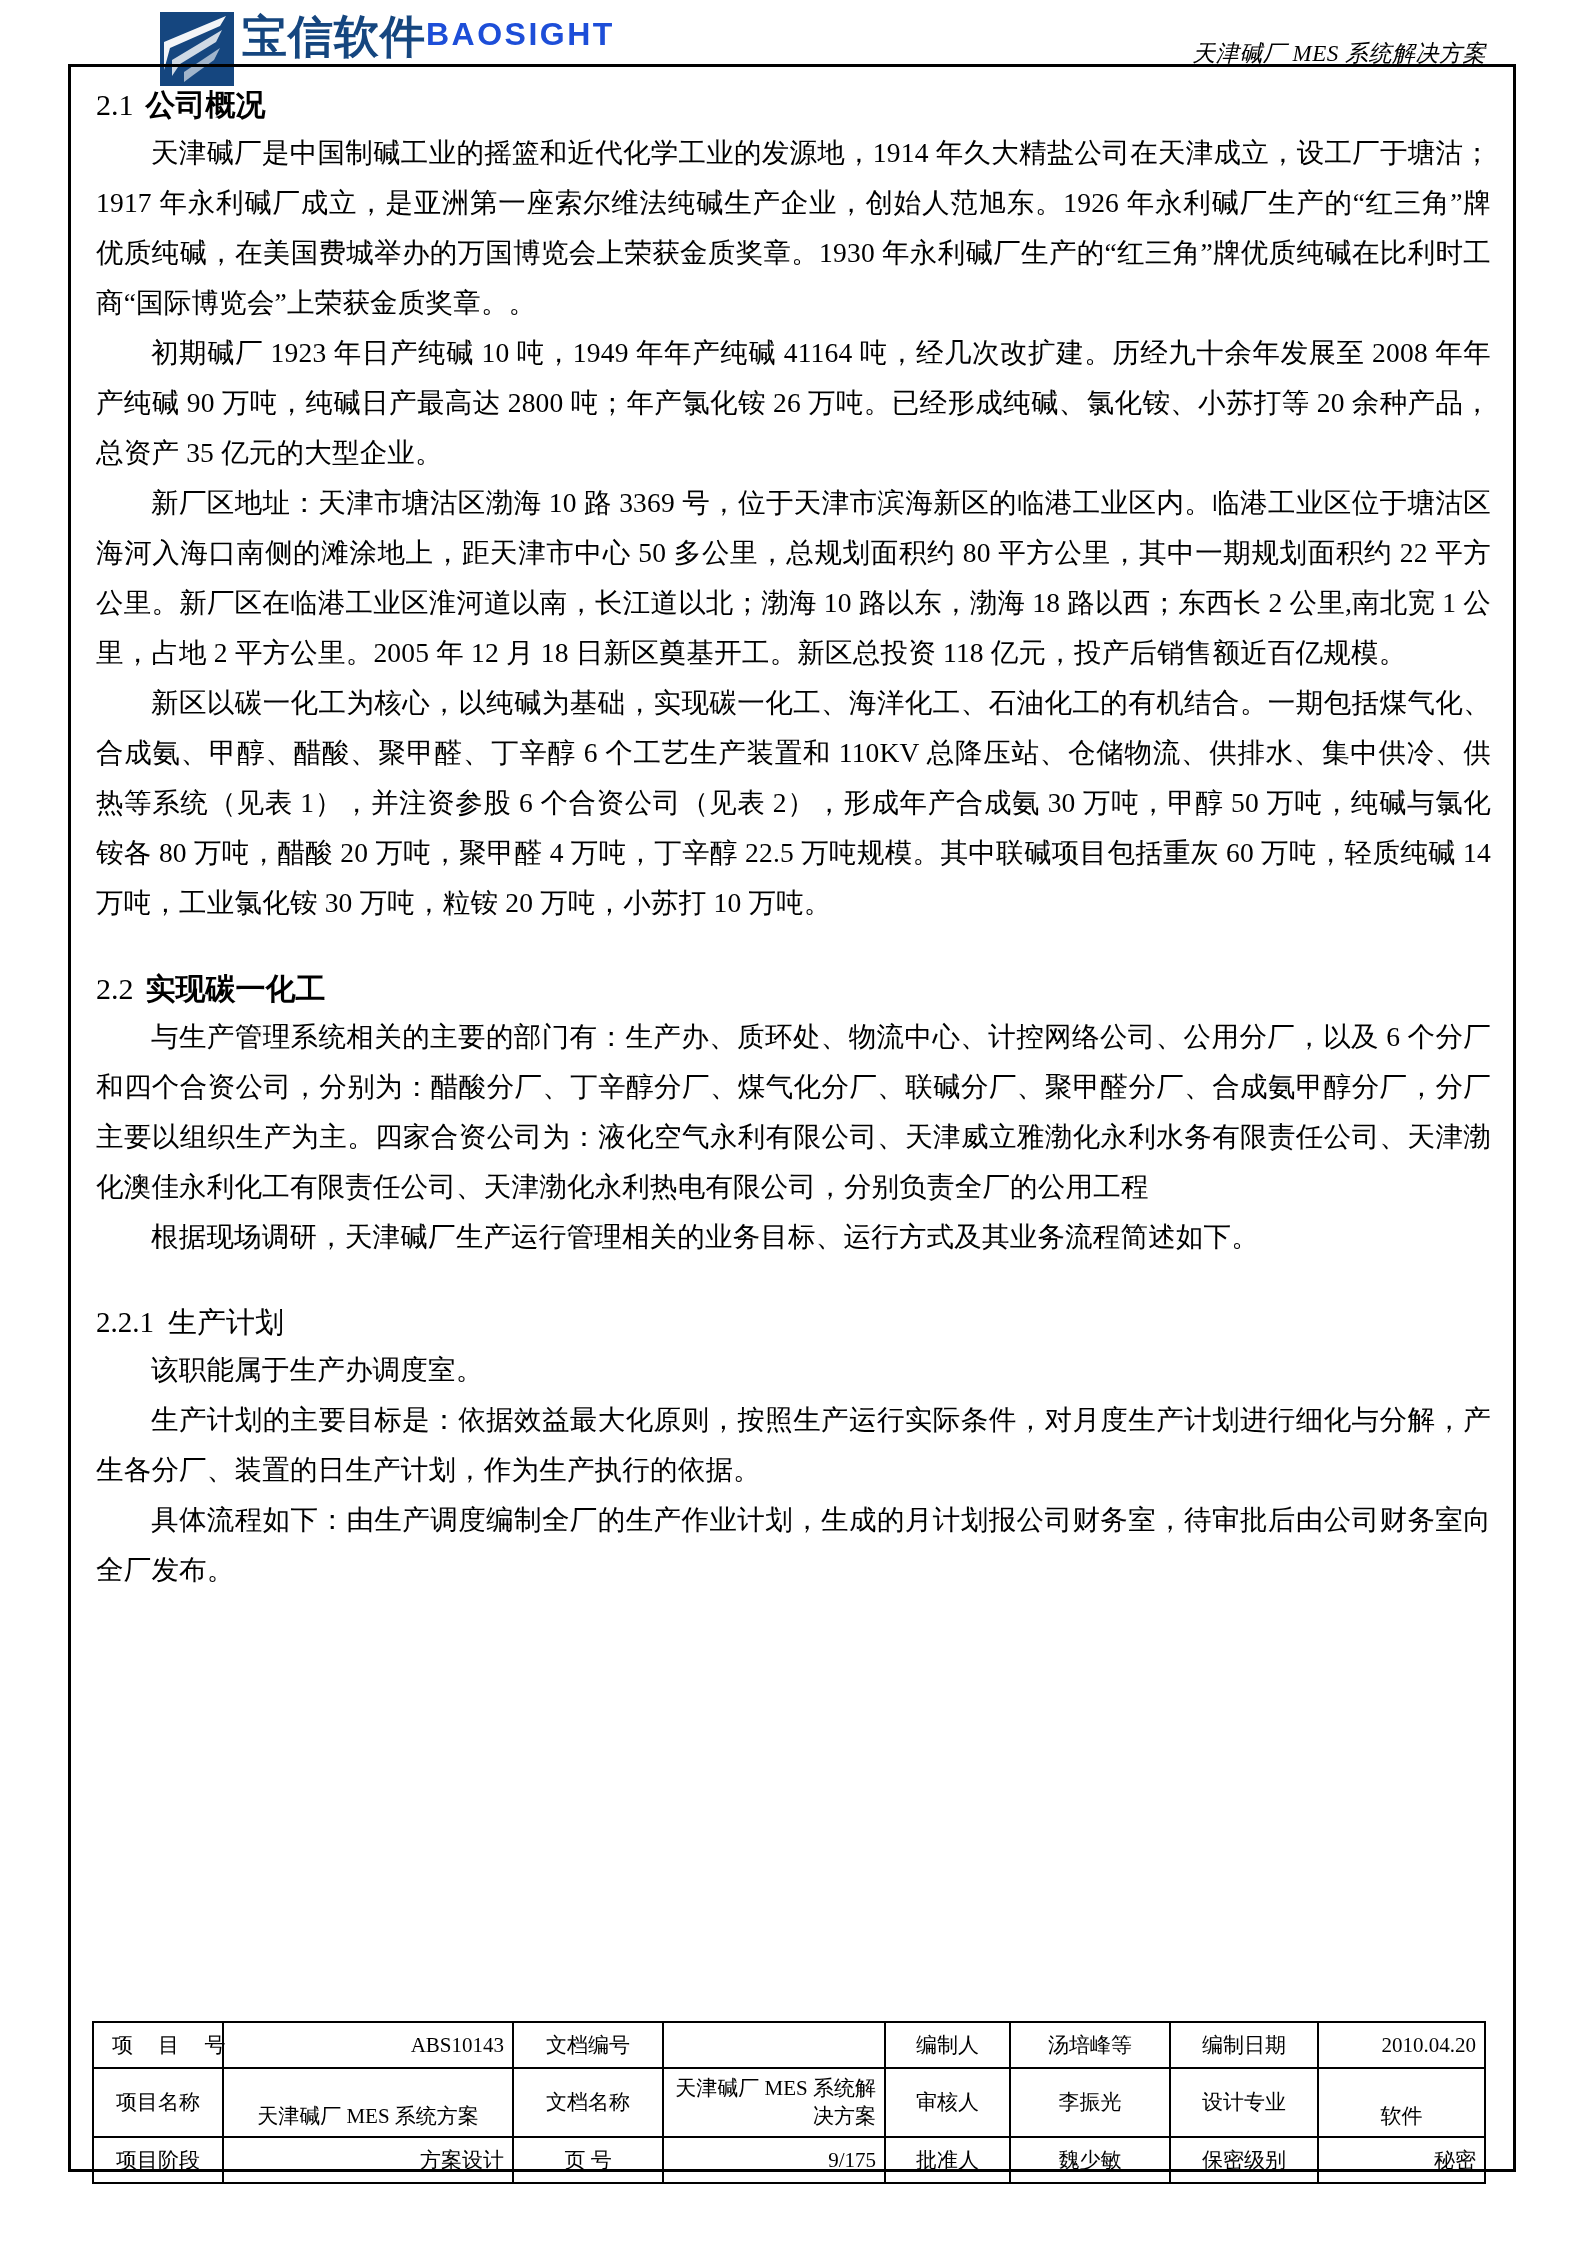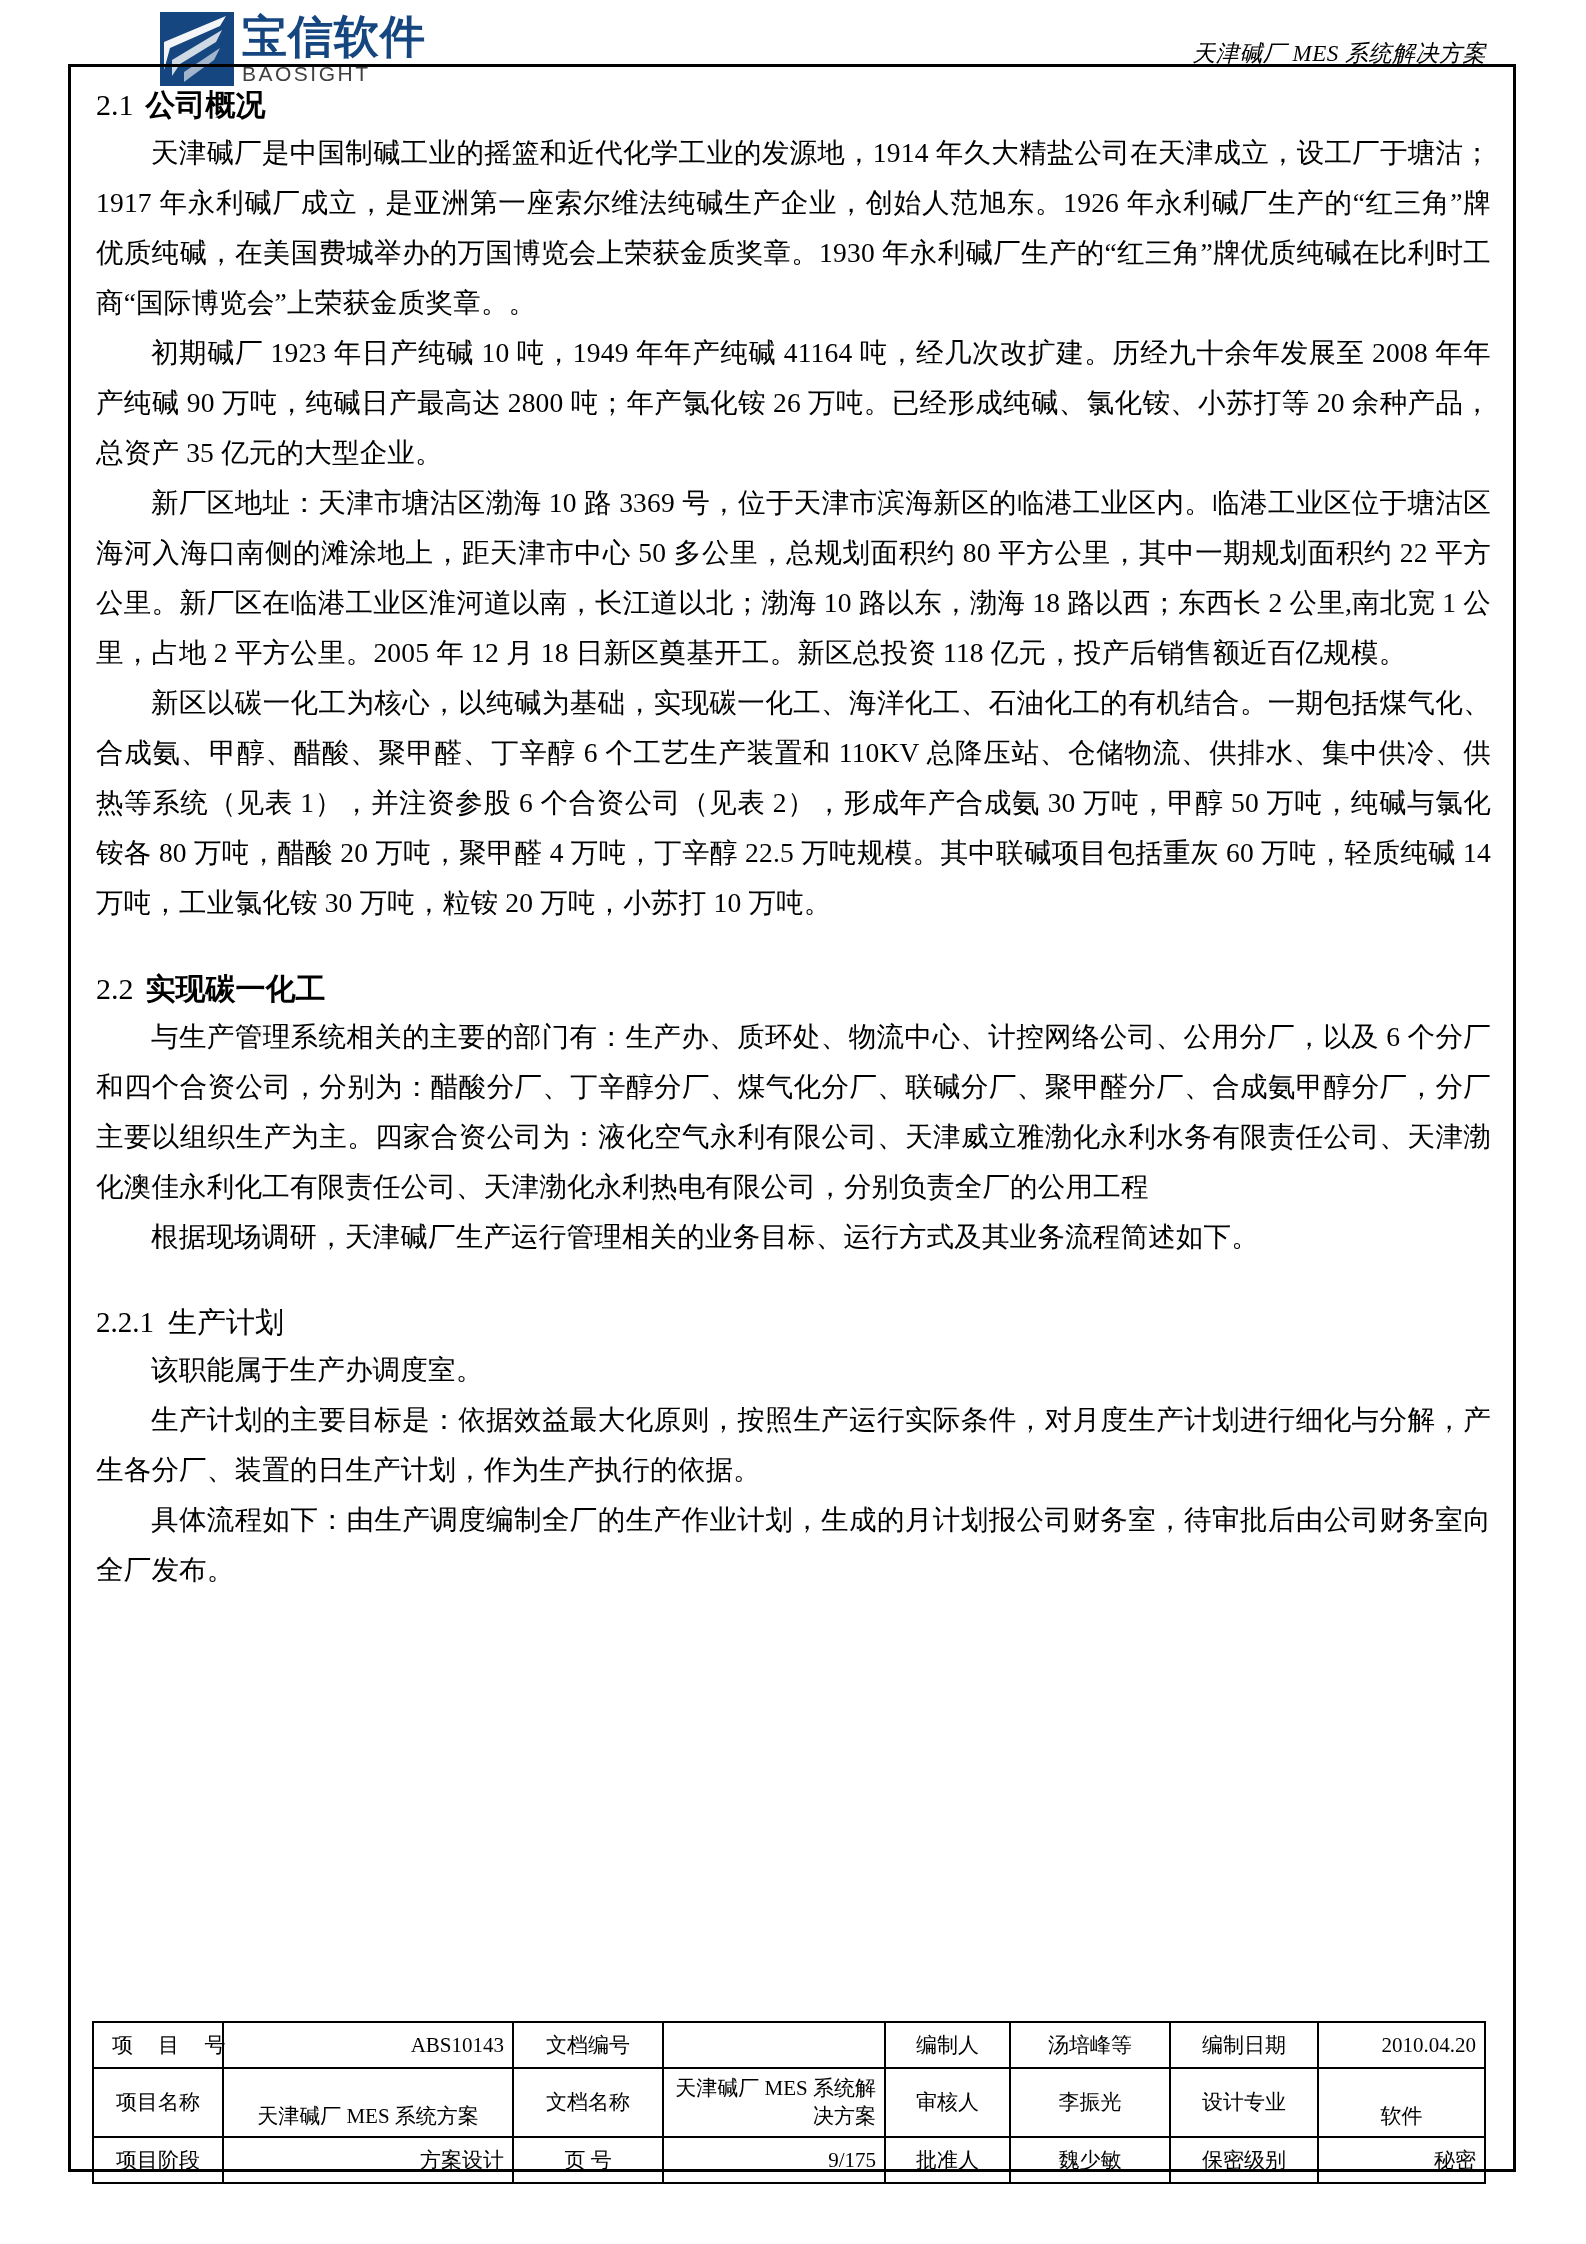--- a/index.html
+++ b/index.html
@@ -37,37 +37,36 @@
   }
   .logo-mark {
     width: 74px;
     height: 74px;
     position: relative;
     margin-right: 8px;
   }
   .logo-mark svg { display: block; }
   .logo-text {
     display: flex;
-    flex-direction: column;
     line-height: 1;
     padding-top: 2px;
   }
   .logo-cn {
     font-family: "Liberation Sans", "DejaVu Sans", sans-serif;
     font-weight: bold;
     font-size: 45px;
     letter-spacing: 1px;
     color: #15467f;
   }
   .logo-en {
     font-family: "Liberation Sans", "DejaVu Sans", sans-serif;
-    font-weight: normal;
-    font-size: 21px;
+    font-weight: bold;
+    font-size: 32px;
     letter-spacing: 2.5px;
-    color: #404040;
+    color: #1d4ed8;
     margin-top: 4px;
   }
   .running-header {
     position: absolute;
     right: 100px;
     top: 38px;
     font-style: italic;
     font-size: 23px;
     letter-spacing: 0.5px;
     white-space: nowrap;

